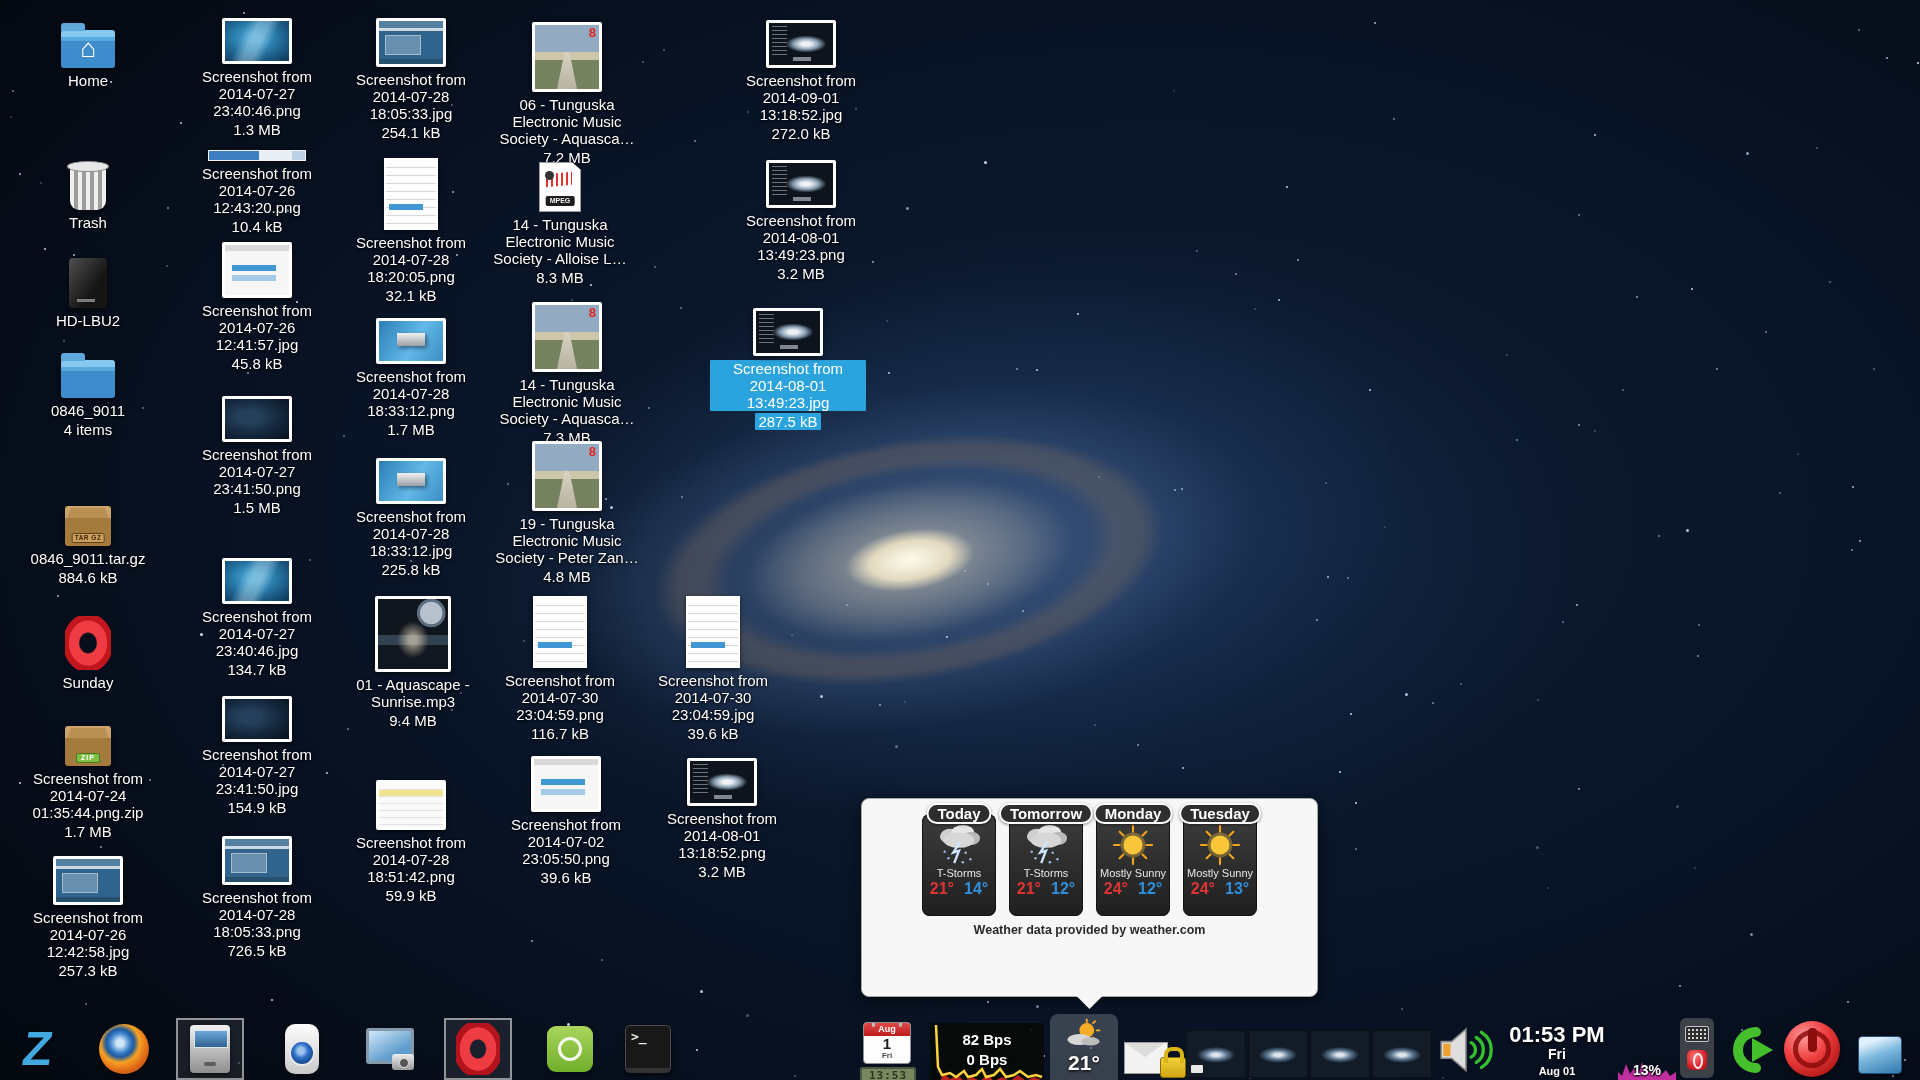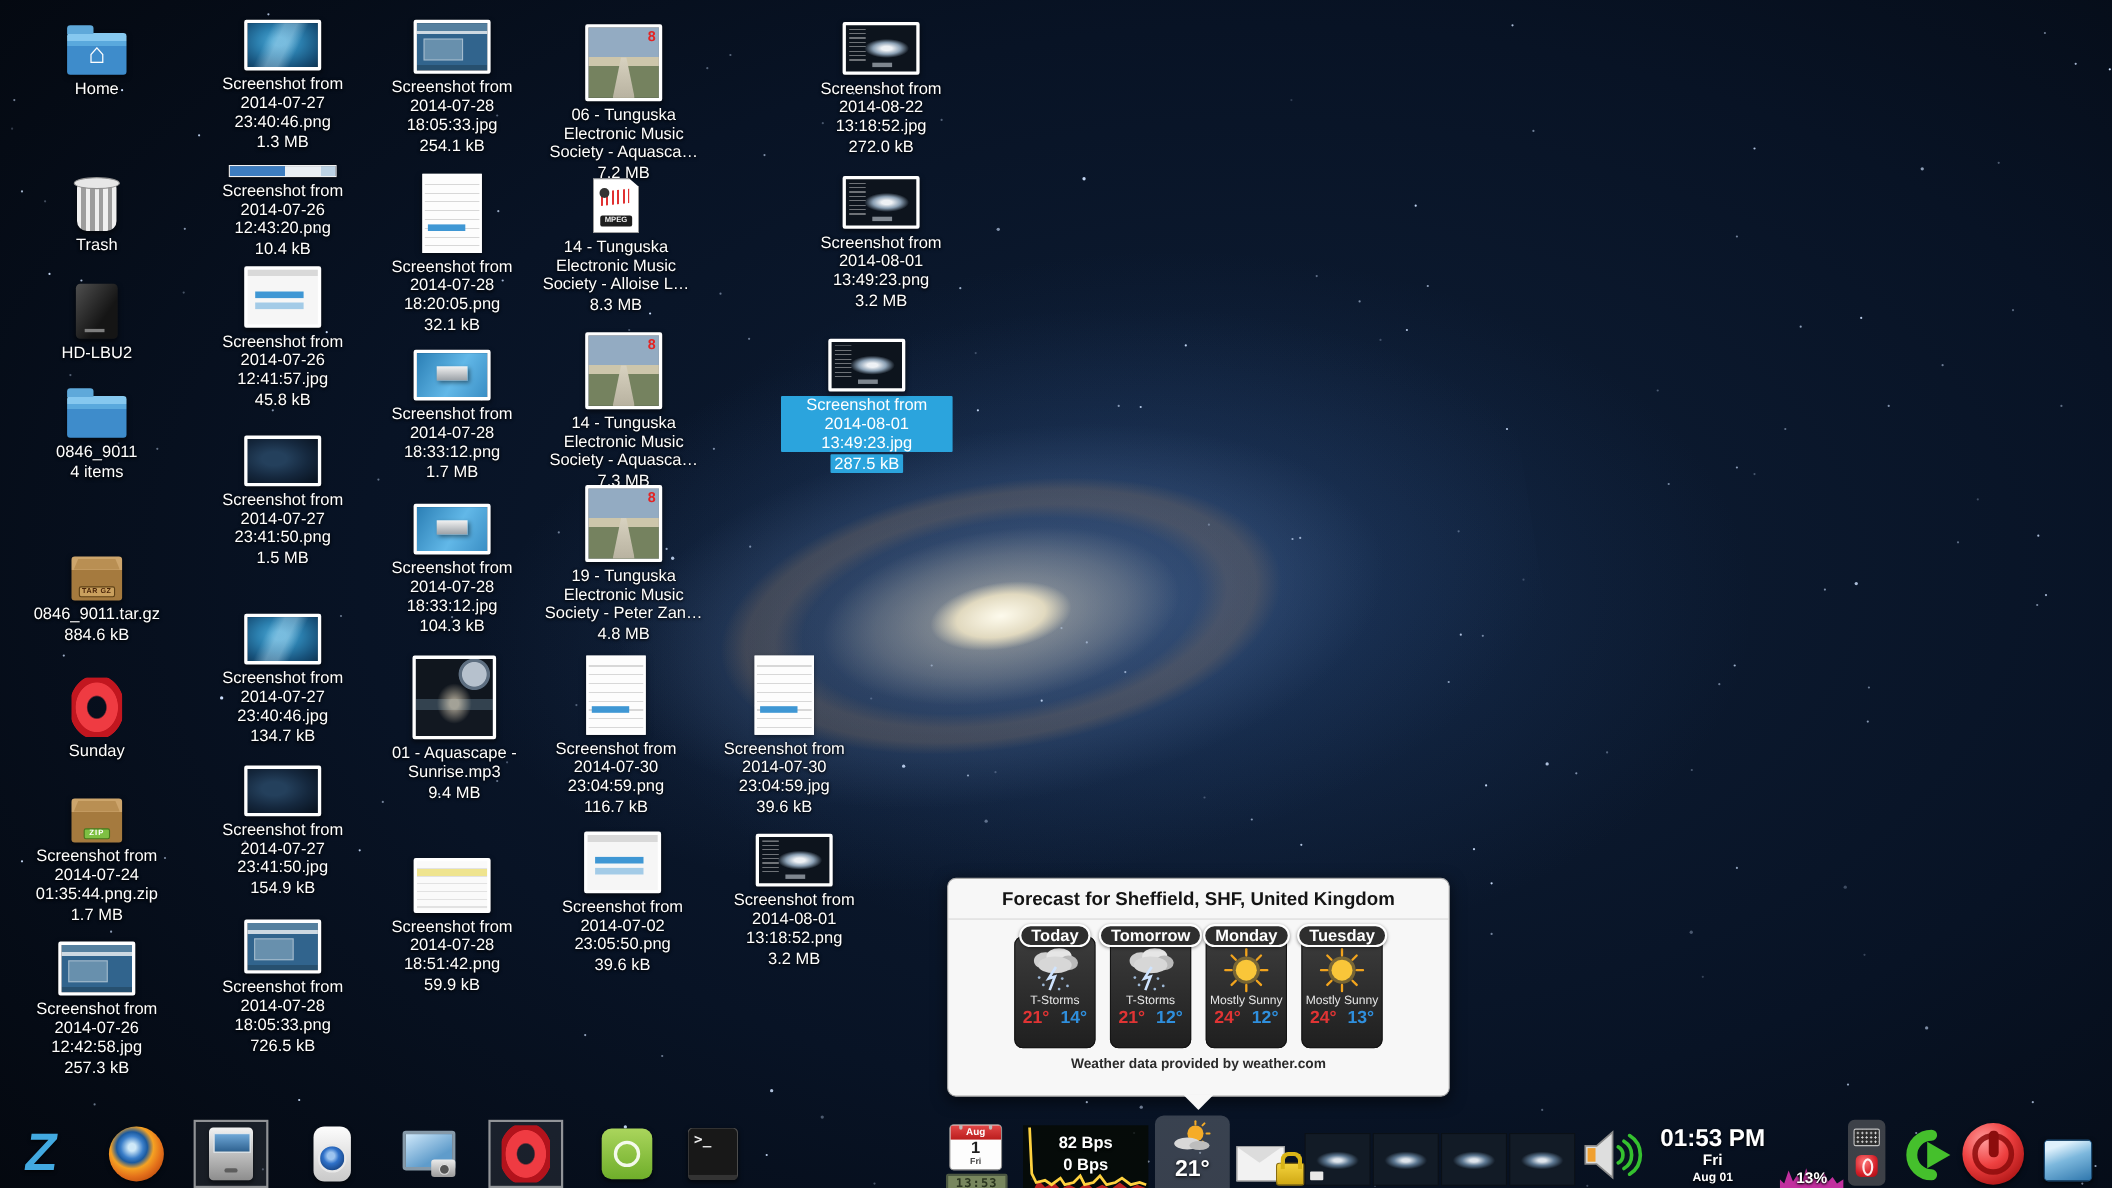--- a/index.html
+++ b/index.html
@@ -475,21 +475,21 @@
         <div><span class="dsize">32.1 kB</span></div>
       </div>
       <div class="dicon" style="left:333px;top:318px">
         <div class="thumb t-bluebox fr"></div>
         <div><span class="dlabel">Screenshot from 2014-07-28 18:33:12.png</span></div>
         <div><span class="dsize">1.7 MB</span></div>
       </div>
       <div class="dicon" style="left:333px;top:458px">
         <div class="thumb t-bluebox fr"></div>
         <div><span class="dlabel">Screenshot from 2014-07-28 18:33:12.jpg</span></div>
-        <div><span class="dsize">104.3 kB</span></div>
+        <div><span class="dsize">225.8 kB</span></div>
       </div>
       <div class="dicon" style="left:335px;top:596px">
         <div class="thumb t-spaceart fr"></div>
         <div><span class="dlabel">01 - Aquascape - Sunrise.mp3</span></div>
         <div><span class="dsize">9.4 MB</span></div>
       </div>
       <div class="dicon" style="left:333px;top:780px">
         <div class="thumb t-sheet fr"></div>
         <div><span class="dlabel">Screenshot from 2014-07-28 18:51:42.png</span></div>
         <div><span class="dsize">59.9 kB</span></div>
@@ -538,37 +538,36 @@
         <div><span class="dlabel">Screenshot from 2014-07-30 23:04:59.jpg</span></div>
         <div><span class="dsize">39.6 kB</span></div>
       </div>
       <div class="dicon" style="left:644px;top:758px">
         <div class="thumb t-galaxyshot fr"></div>
         <div><span class="dlabel">Screenshot from 2014-08-01 13:18:52.png</span></div>
         <div><span class="dsize">3.2 MB</span></div>
       </div>
       <div class="dicon" style="left:723px;top:20px">
         <div class="thumb t-galaxyshot fr"></div>
-        <div><span class="dlabel">Screenshot from 2014-08-22 13:18:52.jpg</span></div>
+        <div><span class="dlabel">Screenshot from 2014-09-01 13:18:52.jpg</span></div>
         <div><span class="dsize">272.0 kB</span></div>
       </div>
       <div class="dicon" style="left:723px;top:160px">
         <div class="thumb t-galaxyshot fr"></div>
         <div><span class="dlabel">Screenshot from 2014-08-01 13:49:23.png</span></div>
         <div><span class="dsize">3.2 MB</span></div>
       </div>
       <div class="dicon sel" style="left:710px;top:308px">
         <div class="thumb t-galaxyshot fr"></div>
         <div><span class="dlabel">Screenshot from 2014-08-01 13:49:23.jpg</span></div>
         <div><span class="dsize">287.5 kB</span></div>
       </div>
     </div>
 
   <div id="weather-widget">
-    <div class="ww-title">Forecast for Sheffield, SHF, United Kingdom</div>
     <div class="ww-days" id="ww-days">
         <div class="ww-day">
           <span class="pill">Today</span>
           <div class="card">
             <svg viewBox="0 0 48 44">
               <ellipse cx="15" cy="13" rx="11" ry="8" fill="#cfcfcf"></ellipse>
               <ellipse cx="28" cy="9" rx="12" ry="8" fill="#e6e6e6"></ellipse>
               <ellipse cx="37" cy="15" rx="9" ry="7" fill="#b9b9b9"></ellipse>
               <ellipse cx="24" cy="17" rx="16" ry="8" fill="#d7d7d7"></ellipse>
               <polyline points="25,19 18,30 24,28 19,41" stroke="#cfe4ff" stroke-width="2.5" fill="none"></polyline>

